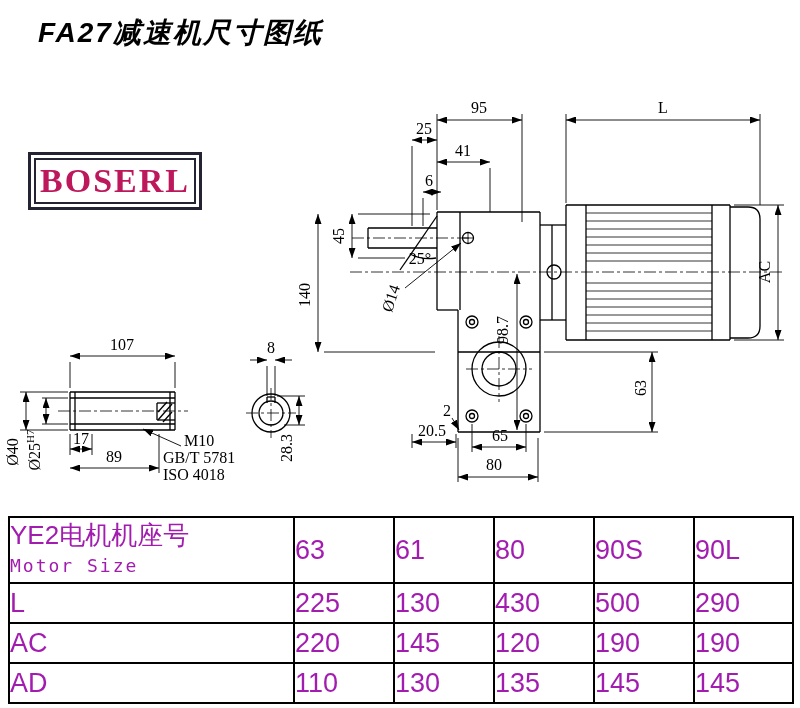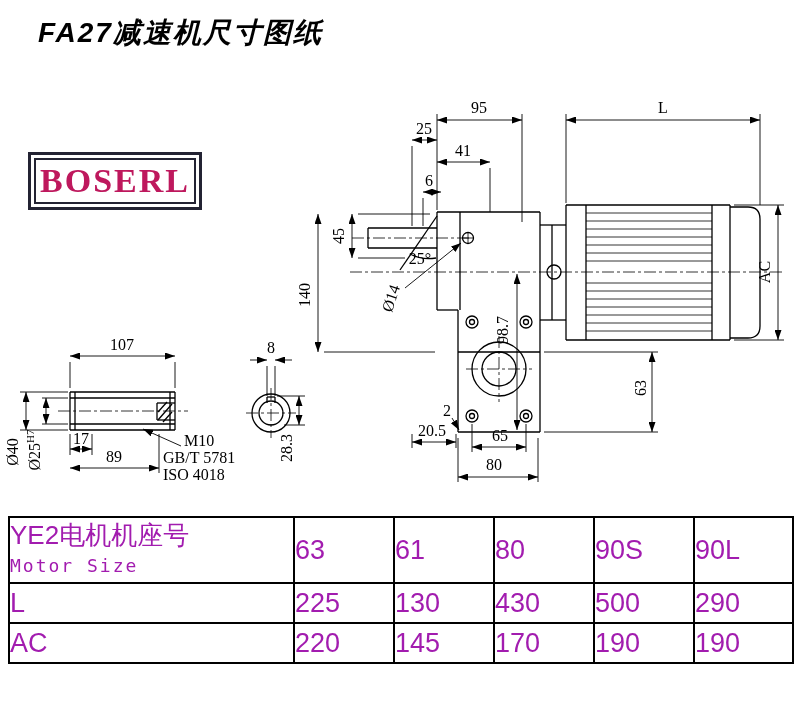--- a/index.html
+++ b/index.html
@@ -305,18 +305,26 @@
       <td>225</td>
       <td>130</td>
       <td>430</td>
       <td>500</td>
       <td>290</td>
     </tr>
     <tr class="row-h">
       <td>AC</td>
       <td>220</td>
       <td>145</td>
-      <td>170</td>
+      <td>120</td>
       <td>190</td>
       <td>190</td>
     </tr>
+    <tr class="row-h">
+      <td>AD</td>
+      <td>110</td>
+      <td>130</td>
+      <td>135</td>
+      <td>145</td>
+      <td>145</td>
+    </tr>
   </tbody>
 </table>
 
 </body></html>

